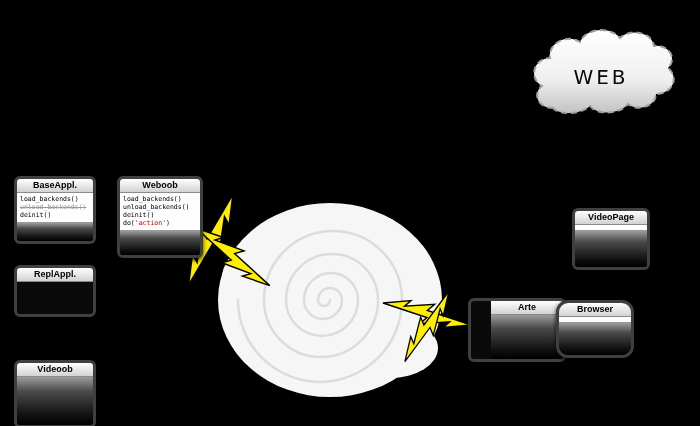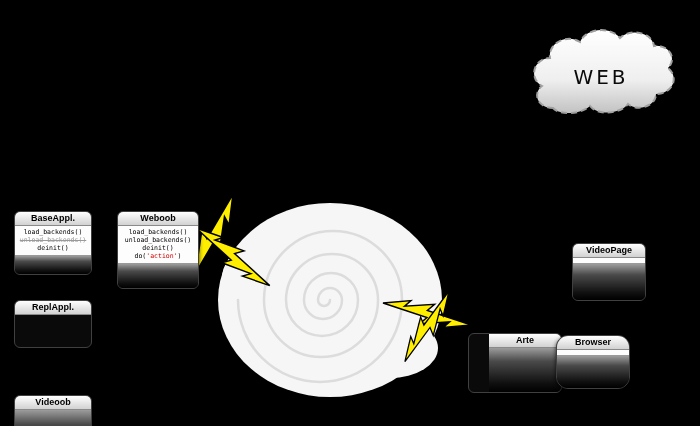--- a/index.html
+++ b/index.html
@@ -6,37 +6,37 @@
   .stage{
     position:relative;width:700px;height:426px;overflow:hidden;
     background:var(--background,#000);
     font-family:"Liberation Sans", sans-serif;
   }
   .stage svg{position:absolute;left:0;top:0;z-index:1;}
 
   
   .box{
     position:absolute;z-index:2;display:flex;flex-direction:column;
-    border:1px solid #404040;border-radius:6px;overflow:hidden;
-    background:#0a0a0a;box-shadow:0 2px 4px rgba(0,0,0,.8);margin-top:35px;
+    border:3px solid #404040;border-radius:6px;overflow:hidden;
+    background:#0a0a0a;box-shadow:0 2px 4px rgba(0,0,0,.8);
   }
   .box .hd{
     background:linear-gradient(#ffffff,#d2d2d2);
     color:#000;font-weight:bold;font-size:9px;line-height:13px;
     text-align:center;border-bottom:1px solid #8a8a8a;
     font-family:"Liberation Sans", sans-serif;
   }
   .box .mid{
     background:#fdfdfd;border-bottom:1px solid #9a9a9a;
     padding:2px 3px 3px 3px;
   }
   .box .mid.empty{height:5px;padding:0;}
   .box .m{
     font-family:"DejaVu Sans Mono", monospace;
-    font-size:6.5px;line-height:8px;color:#000;white-space:nowrap;text-align:center;
+    font-size:6.5px;line-height:8px;color:#000;white-space:nowrap;
   }
   .box .m.strike span{color:var(--struck,#9a9a9a);text-decoration:line-through;}
   .box .m .str{color:var(--string-red,#cc0000);}
   .box .base{
     flex:1;
     background:linear-gradient(180deg,#9c9c9c 0%,#4a4a4a 30%,#101010 80%,#000 100%);
   }
 
   
   .baseappl {left:14px; top:176px; width:76px; height:62px;}

